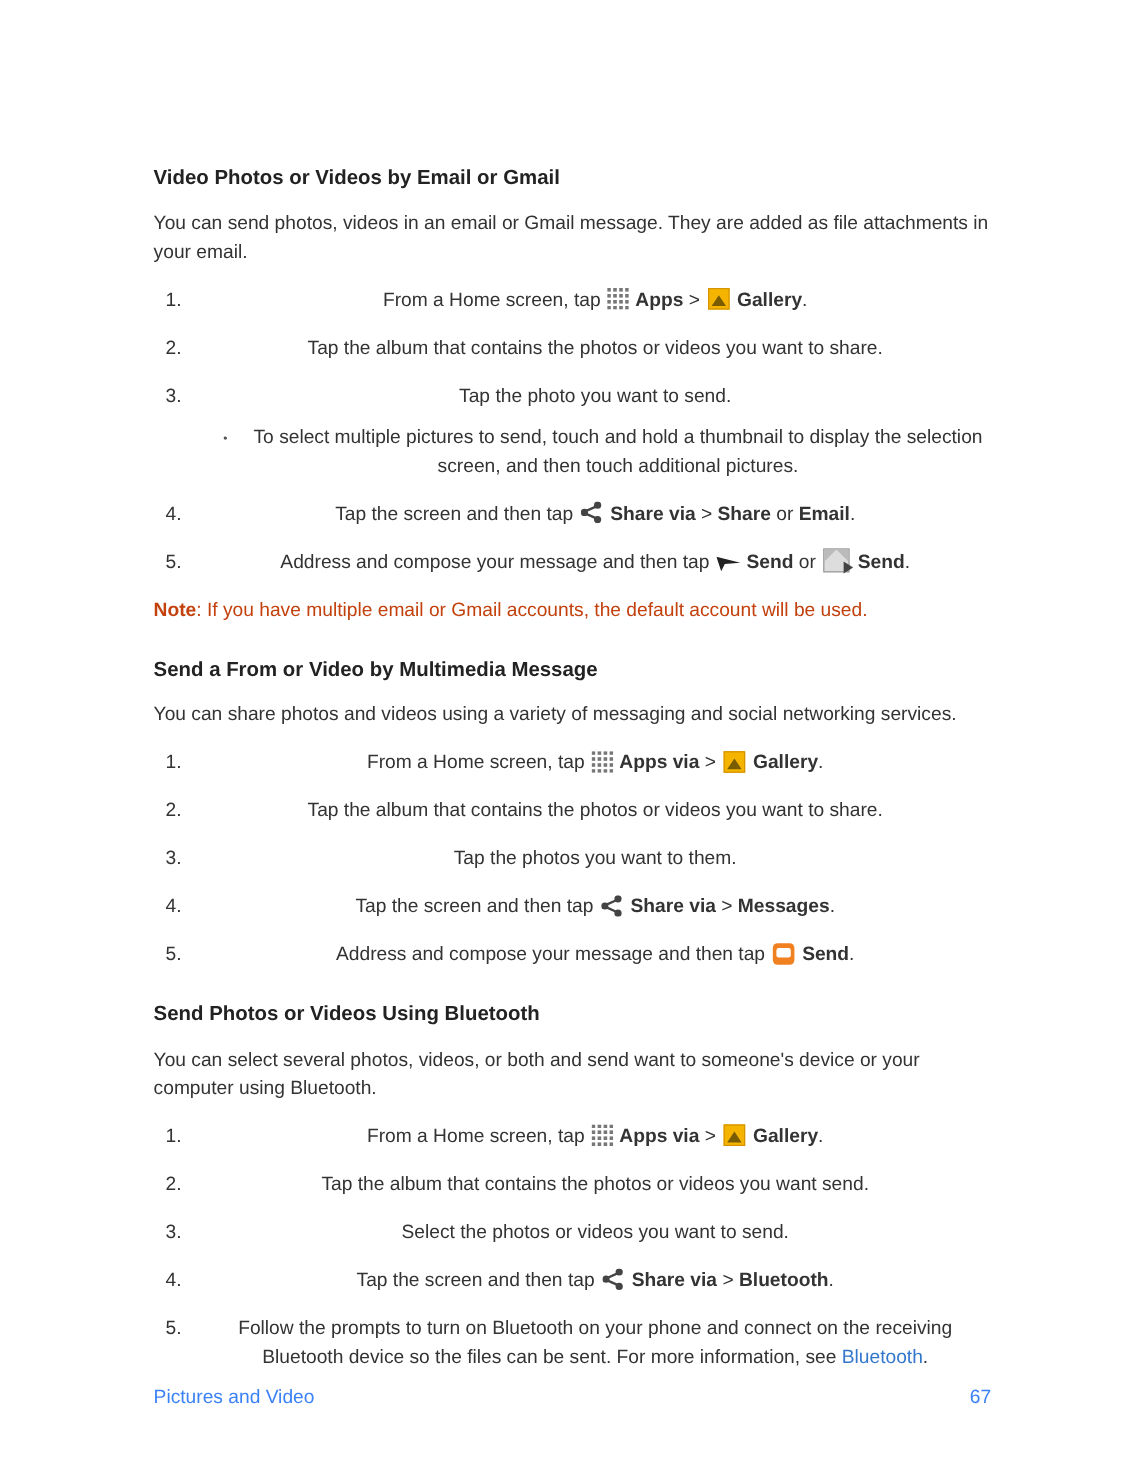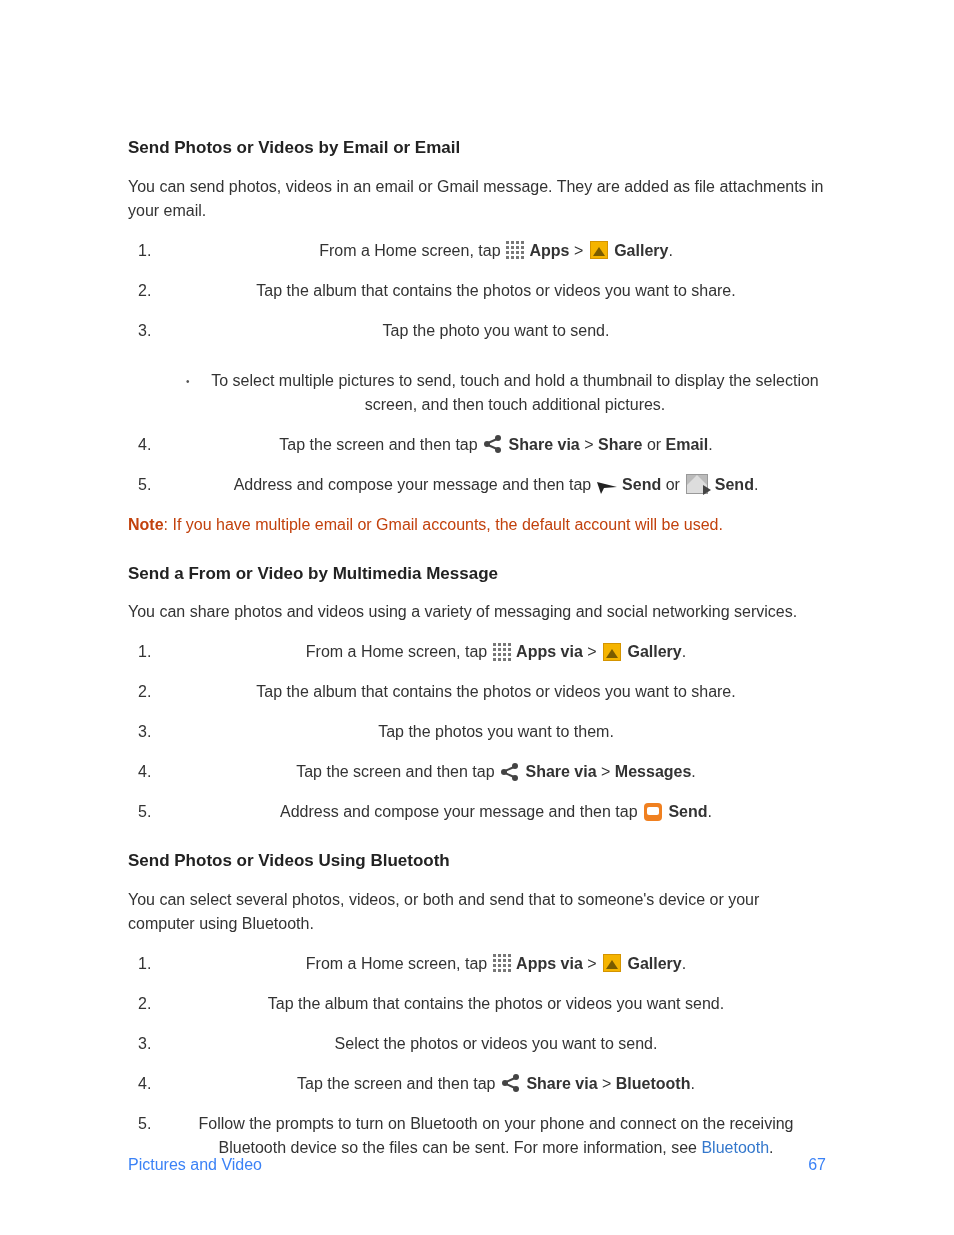--- a/index.html
+++ b/index.html
@@ -38,21 +38,21 @@
       text-align: center;
     }
     ol > li::before {
       content: counter(item) ".";
       position: absolute;
       left: 0;
       color: #333;
     }
     ul.sub {
       list-style: none;
-      margin-top: 26px;
+      margin-top: 10px;
       margin-left: 20px;
     }
     ul.sub li {
       position: relative;
       padding-left: 18px;
     }
     ul.sub li::before {
       content: "•";
       position: absolute;
       left: 0;
@@ -176,21 +176,21 @@
       <circle cx="14" cy="15" r="3" fill="#444"></circle>
       <line x1="13" y1="4" x2="4" y2="8" stroke="#444" stroke-width="2"></line>
       <line x1="4" y1="10" x2="13" y2="14" stroke="#444" stroke-width="2"></line>
     </g>
     <g id="arrow-shape">
       <polygon points="0,2 20,7 7,8 4,14" fill="#222"></polygon>
     </g>
   </defs>
 </svg>
 
-<h2>Send Photos or Videos by Email or Email</h2>
+<h2>Video Photos or Videos by Email or Gmail</h2>
 <p class="body">You can send photos, videos in an email or Gmail message. They are added as file attachments in your email.</p>
 <ol>
   <li>
     <span>From a Home screen, tap </span>
     <span class="icon apps-icon"><svg width="18" height="18" viewBox="0 0 18 18">
           <use href="#apps-grid"></use>
         </svg></span>
     <span class="bold">Apps</span>
     <span> &gt; </span>
     <span class="icon gallery-icon"></span>
@@ -254,21 +254,21 @@
     <span class="bold">Messages</span><span>.</span>
   </li>
   <li>
     <span>Address and compose your message and then tap </span>
     <span class="icon msg-send"></span>
     <span class="bold">Send</span><span>.</span>
   </li>
 </ol>
 
 <h2>Send Photos or Videos Using Bluetooth</h2>
-<p class="body">You can select several photos, videos, or both and send that to someone's device or your computer using Bluetooth.</p>
+<p class="body">You can select several photos, videos, or both and send want to someone's device or your computer using Bluetooth.</p>
 <ol>
   <li>
     <span>From a Home screen, tap </span>
     <span class="icon apps-icon"><svg width="18" height="18" viewBox="0 0 18 18">
           <use href="#apps-grid"></use>
         </svg></span>
     <span class="bold">Apps via</span>
     <span> &gt; </span>
     <span class="icon gallery-icon"></span>
     <span class="bold">Gallery</span><span>.</span>

